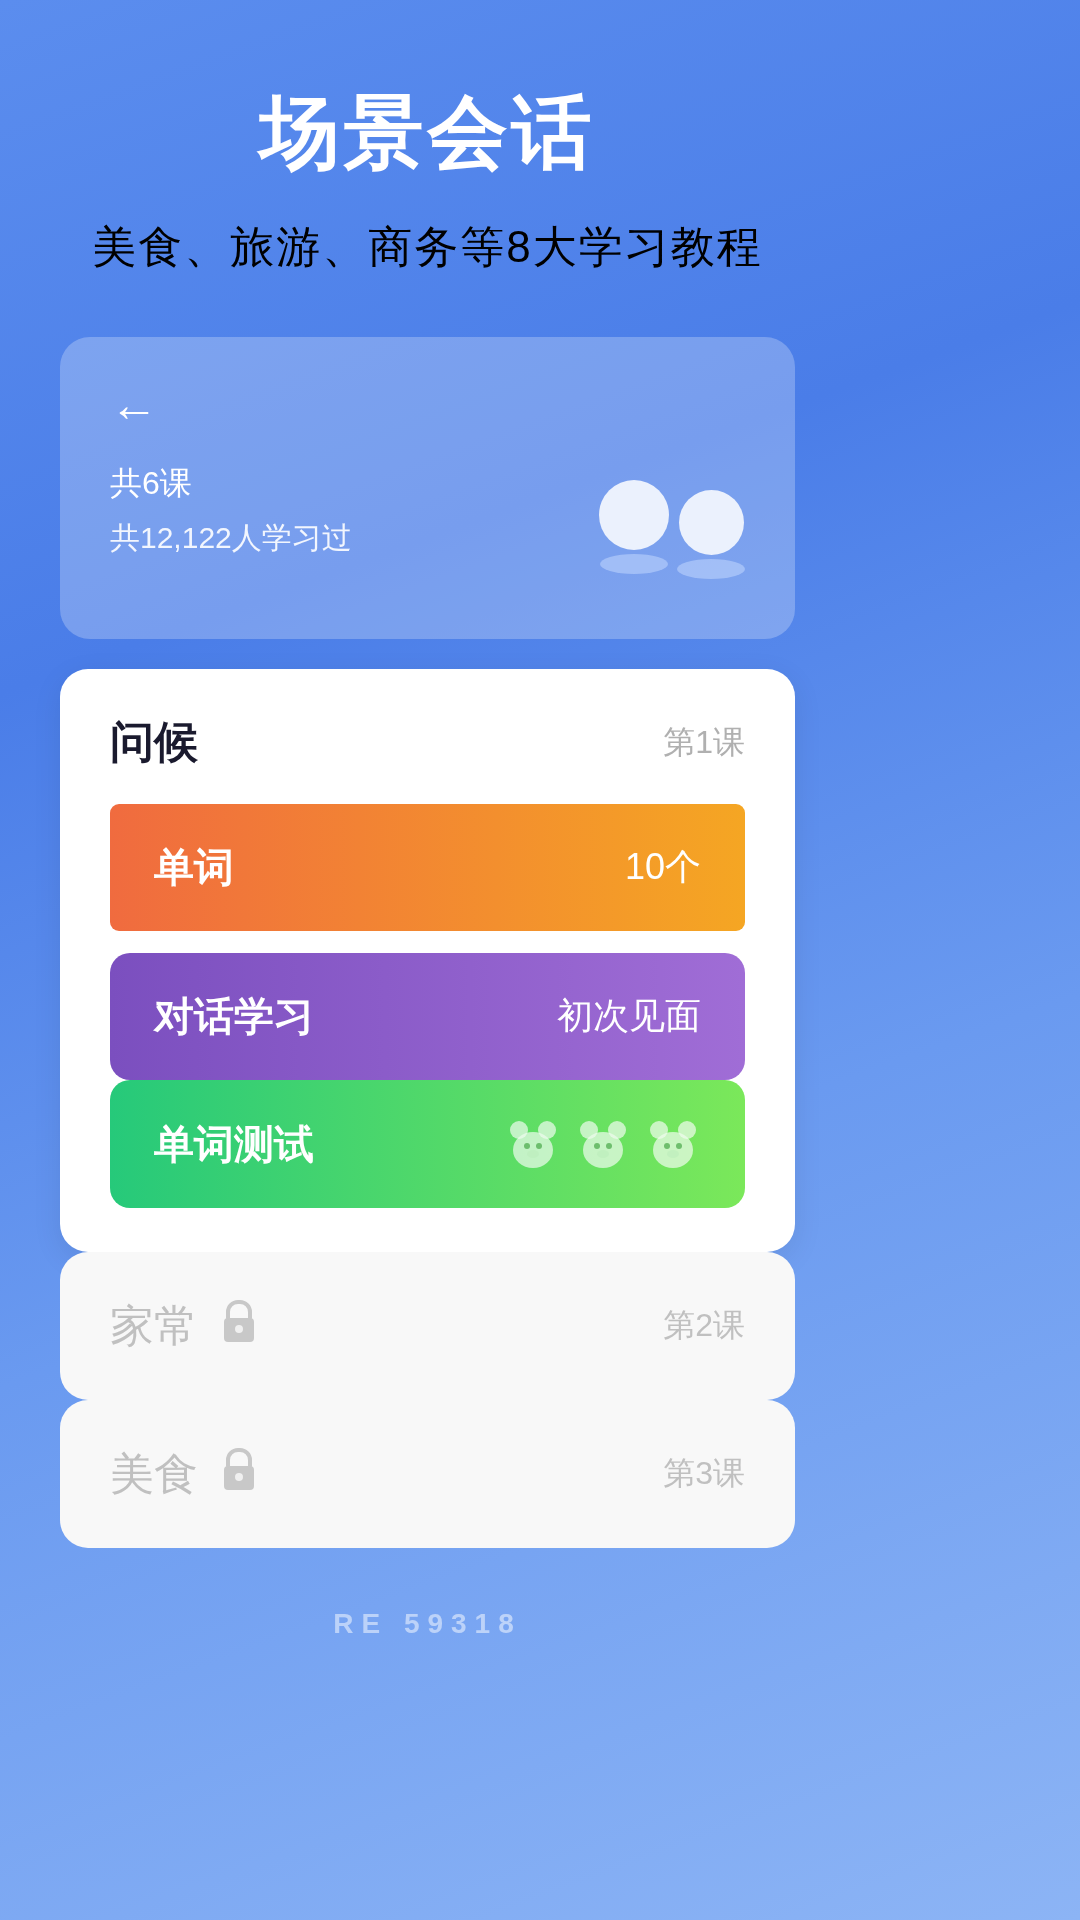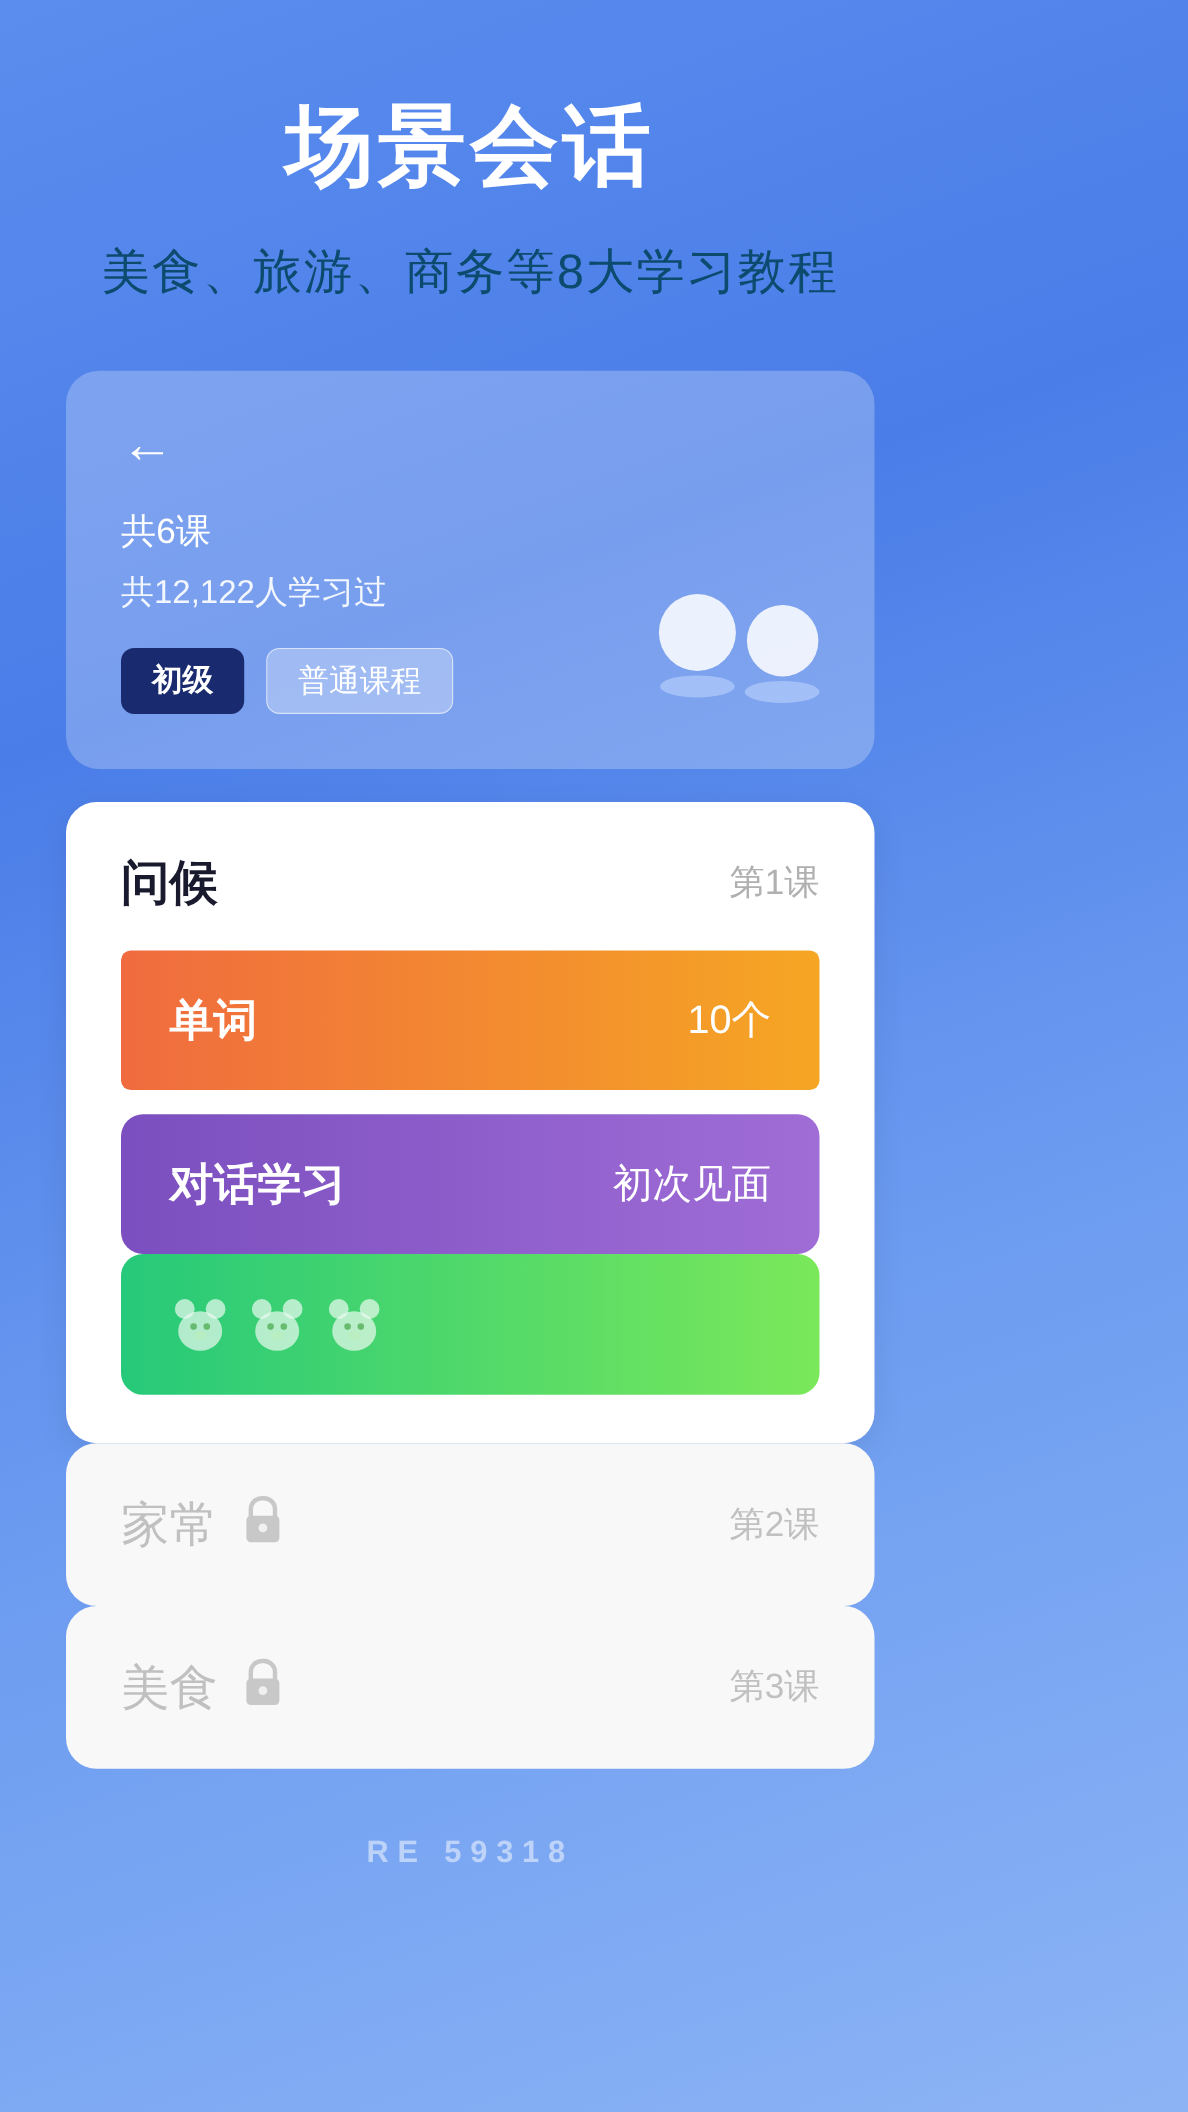--- a/index.html
+++ b/index.html
@@ -29,21 +29,21 @@
       font-size: 80px;
       font-weight: 900;
       color: #ffffff;
       letter-spacing: 4px;
       margin-bottom: 30px;
     }
 
     .subtitle {
       font-size: 44px;
       font-weight: 400;
-      color: #0c4a6e;
+      color: #000000;
       letter-spacing: 2px;
     }
 
     
     .card-section {
       margin: 20px 60px 0;
       background: rgba(255,255,255,0.25);
       border-radius: 30px;
       padding: 40px 50px 50px;
       position: relative;
@@ -301,24 +301,20 @@
       <div style="display:flex;flex-direction:column;align-items:center;">
         <div class="mascot-circle"></div>
         <div class="mascot-shadow-item" style="margin-top:4px;"></div>
       </div>
       <div style="display:flex;flex-direction:column;align-items:center;">
         <div class="mascot-circle-small"></div>
         <div class="mascot-shadow-item" style="margin-top:4px;"></div>
       </div>
     </div>
 
-    <div class="tags-row">
-      <span class="tag-primary">初级</span>
-      <span class="tag-secondary">普通课程</span>
-    </div>
   </div>
 
   <div class="lessons-container">
 
     <div class="lesson-card-active">
       <div class="lesson-header">
         <span class="lesson-name">问候</span>
         <span class="lesson-number">第1课</span>
       </div>
 
@@ -326,20 +322,21 @@
         <span class="btn-label">单词</span>
         <span class="btn-value">10个</span>
       </div>
 
       <div class="btn-dialogue">
         <span class="btn-label">对话学习</span>
         <span class="btn-value">初次见面</span>
       </div>
 
       <div class="btn-test">
+        <span class="btn-label">单词测试</span>
         <div class="bear-icons">
 
           <svg class="bear-icon" viewBox="0 0 56 56" fill="none" xmlns="http://www.w3.org/2000/svg">
             <circle cx="14" cy="14" r="9" fill="rgba(255,255,255,0.7)"></circle>
             <circle cx="42" cy="14" r="9" fill="rgba(255,255,255,0.7)"></circle>
             <ellipse cx="28" cy="34" rx="20" ry="18" fill="rgba(255,255,255,0.7)"></ellipse>
             <circle cx="22" cy="30" r="3" fill="rgba(100,180,100,0.9)"></circle>
             <circle cx="34" cy="30" r="3" fill="rgba(100,180,100,0.9)"></circle>
             <ellipse cx="28" cy="38" rx="6" ry="4" fill="rgba(200,240,200,0.8)"></ellipse>
           </svg>

